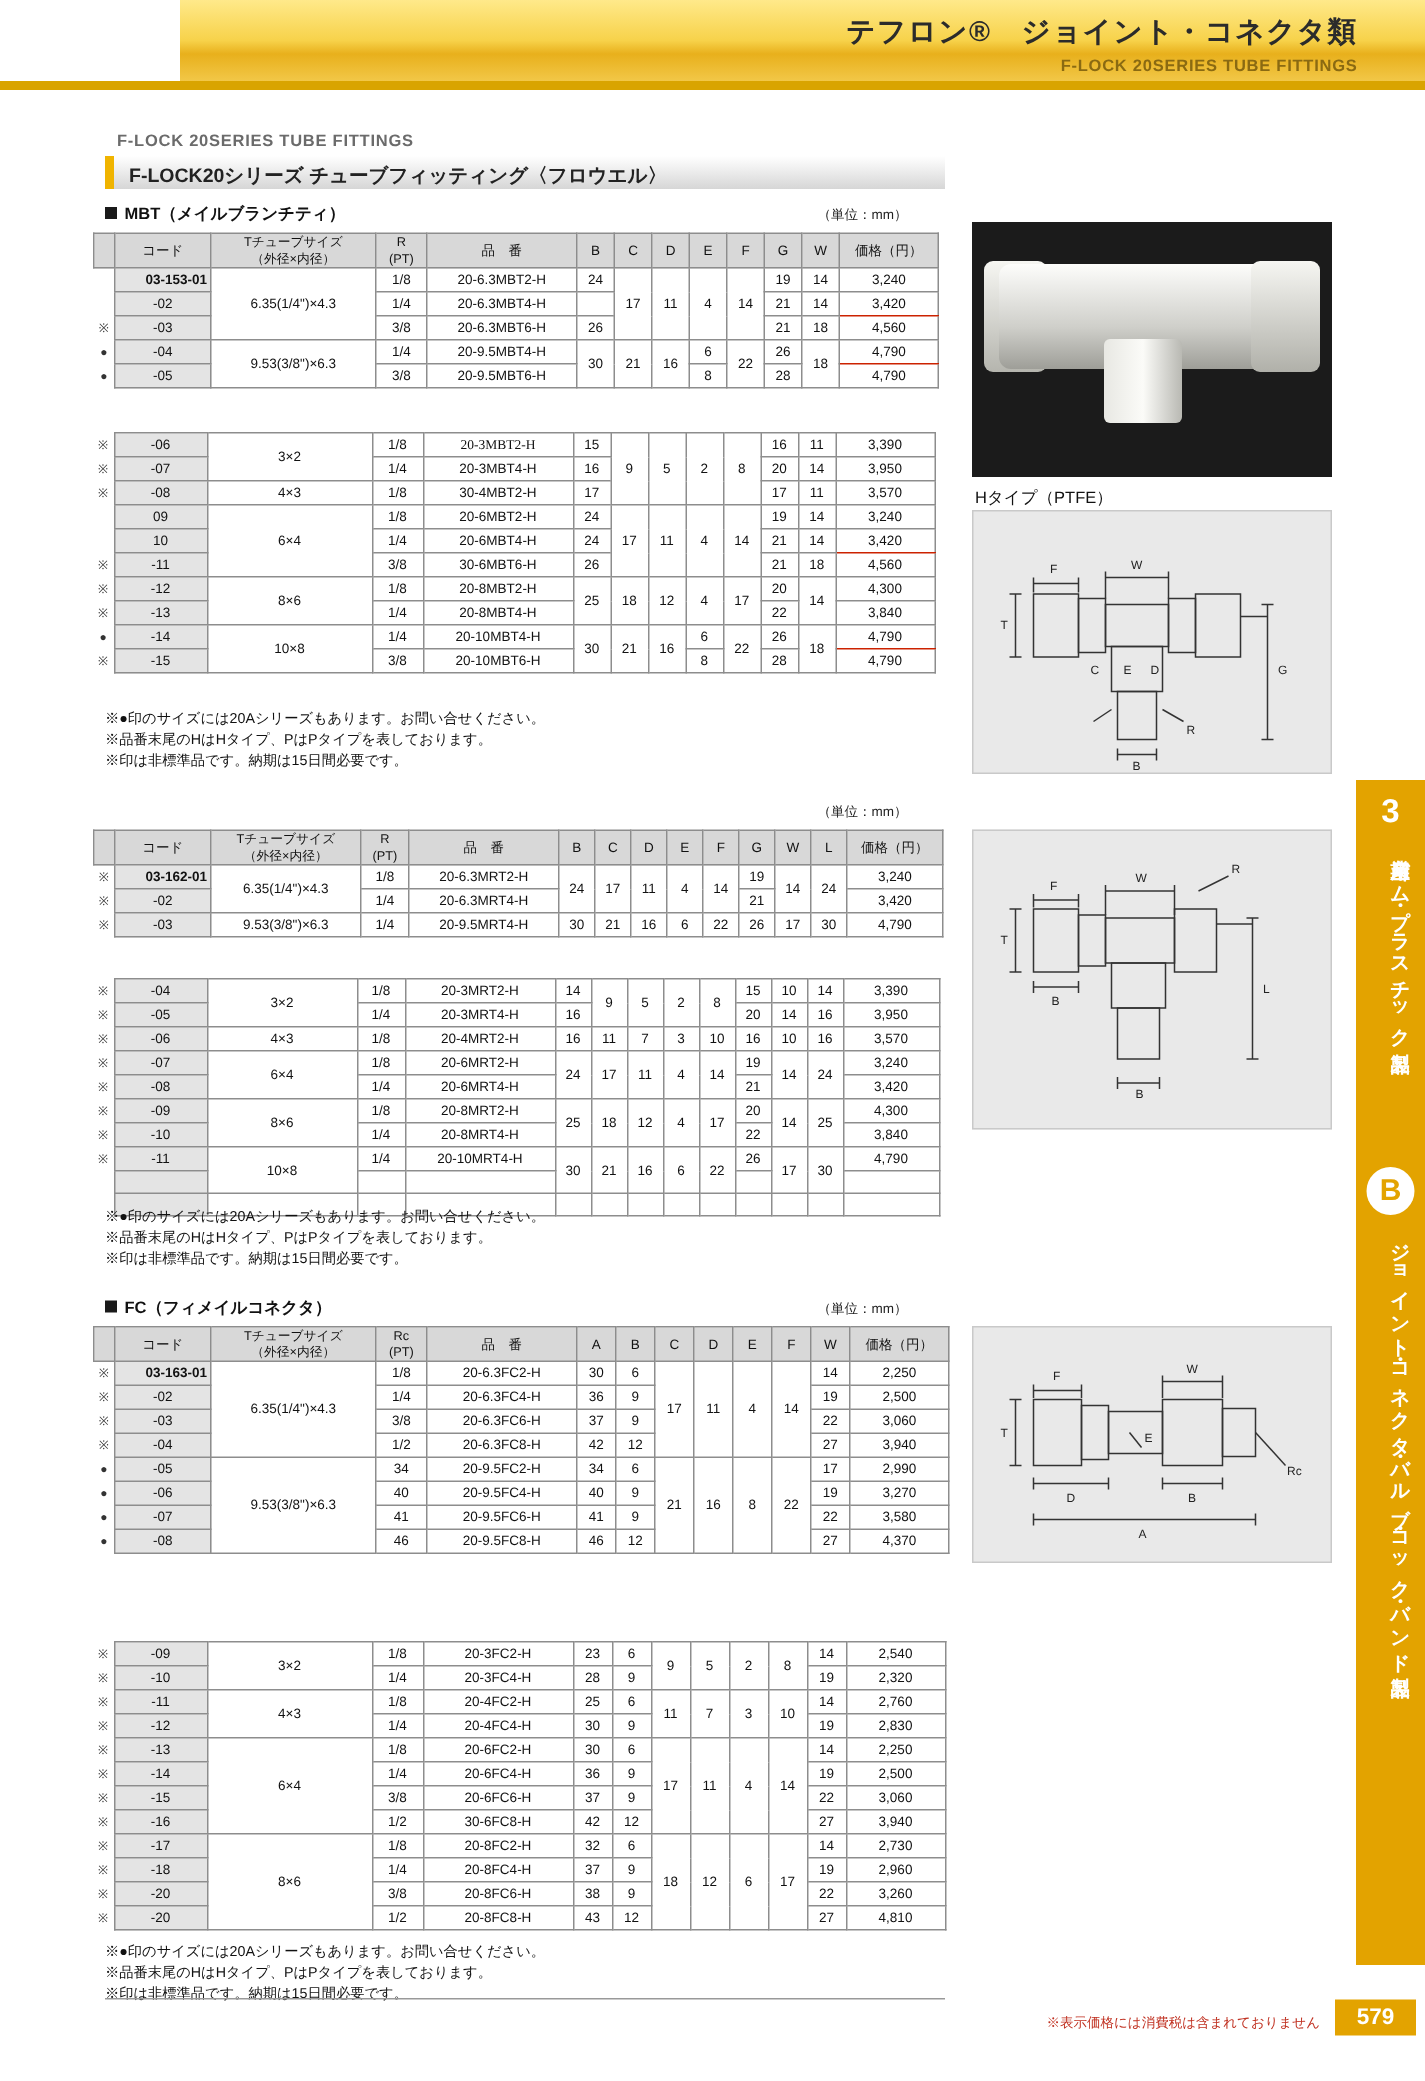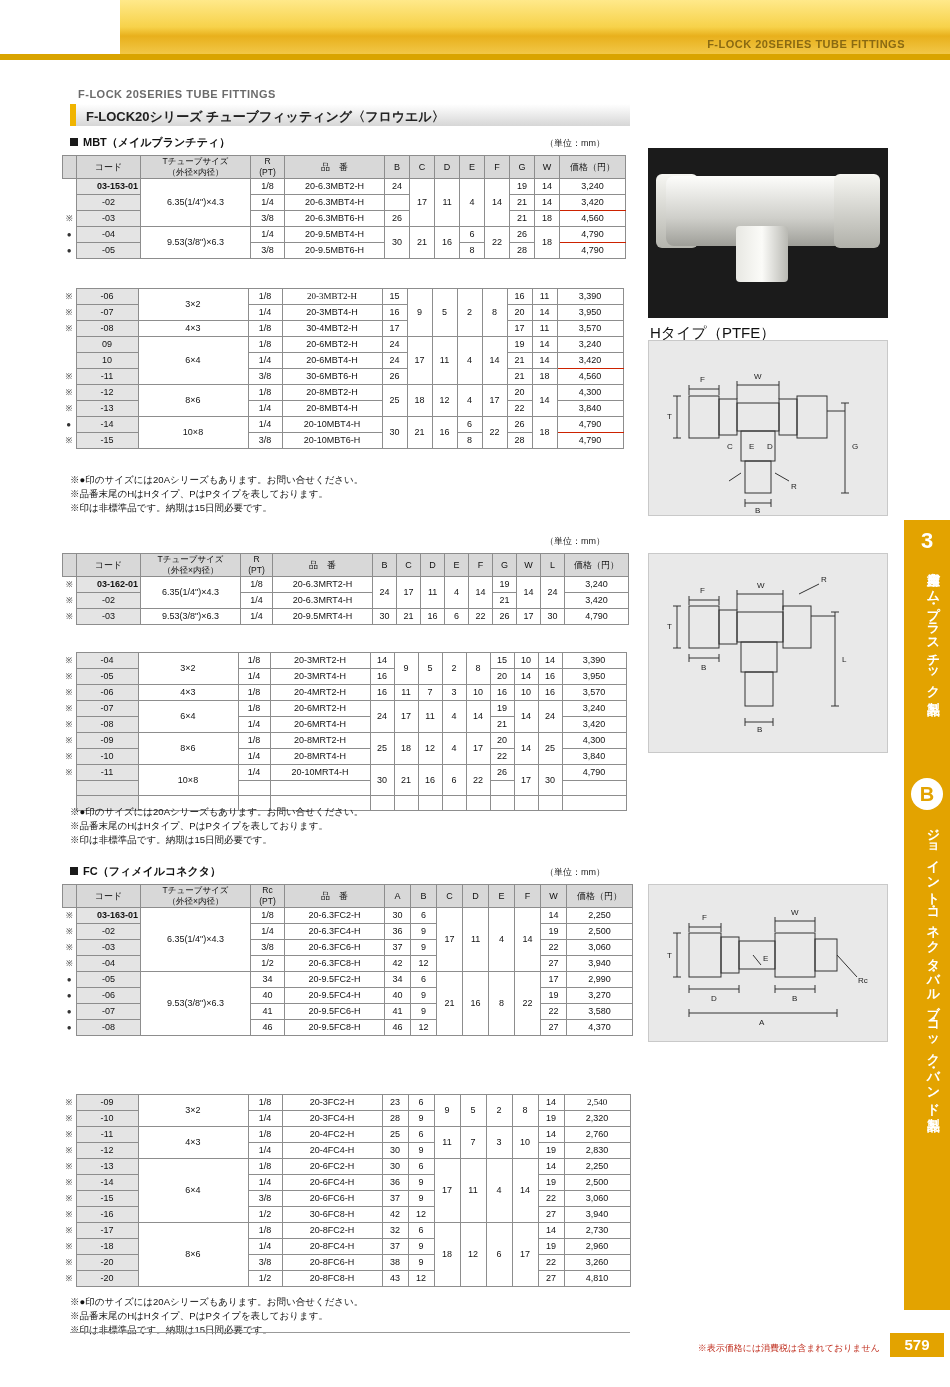--- a/index.html
+++ b/index.html
@@ -103,21 +103,21 @@
   .photo .nutL {
     position:absolute; left:8px; top:26px; width:42px; height:74px;
     background: linear-gradient(to bottom,#f6f6f2,#b5b5ae);
     border-radius:6px;
   }
   .photo .nutR {
     position:absolute; right:8px; top:26px; width:46px; height:74px;
     background: linear-gradient(to bottom,#f6f6f2,#b0b0a9);
     border-radius:6px;
   }
-  .photo-cap { position:absolute; font-size:15px; color:#111; }
+  .photo-cap { position:absolute; font-size:11px; color:#111; }
 
   .draw {
     position:absolute; background:#e9e9e9; border:1px solid #c9c9c9;
   }
   .draw svg { display:block; }
 
   
   .rail {
     position:absolute; right:0; top:520px; width:46px; height:790px;
     background:#e3a300;
@@ -149,20 +149,21 @@
     text-align:center; line-height:24px;
   }
   .taxnote { position:absolute; right:70px; bottom:32px; font-size:9px; color:#c03020; }
   .footrule { position:absolute; left:70px; bottom:54px; width:560px; height:1px; background:#999; }
 </style>
 </head>
 <body>
 
 <div class="header-band">
   <div class="header-left-white"></div>
+  <div class="header-title">テフロン®　ジョイント・コネクタ類</div>
   <div class="header-sub">F-LOCK 20SERIES TUBE FITTINGS</div>
 </div>
 
 <div class="sec-label">F-LOCK 20SERIES TUBE FITTINGS</div>
 <div class="title-bar">
   <span>F-LOCK20シリーズ チューブフィッティング〈フロウエル〉</span>
 </div>
 
 <div class="sec-head" style="left:70px; top:135px;">
   <span class="sq"></span><span>MBT（メイルブランチティ）</span>
@@ -714,21 +715,21 @@
       <td class="tube" style="width:110px;" rowspan="2">3×2</td>
       <td style="width:34px;">1/8</td>
       <td class="partno" style="width:100px;">20-3FC2-H</td>
       <td style="width:26px;">23</td>
       <td style="width:26px;">6</td>
       <td style="width:26px;" rowspan="2">9</td>
       <td style="width:26px;" rowspan="2">5</td>
       <td style="width:26px;" rowspan="2">2</td>
       <td style="width:26px;" rowspan="2">8</td>
       <td style="width:26px;">14</td>
-      <td class="price" style="width:66px;font-family:Liberation Serif, serif;">2,540</td>
+      <td class="price" style="width:66px;">2,540</td>
     </tr>
     <tr>
       <td class="mark">※</td>
       <td class="code">-10</td>
       <td>1/4</td>
       <td class="partno">20-3FC4-H</td>
       <td>28</td>
       <td>9</td>
       <td>19</td>
       <td class="price">2,320</td>

